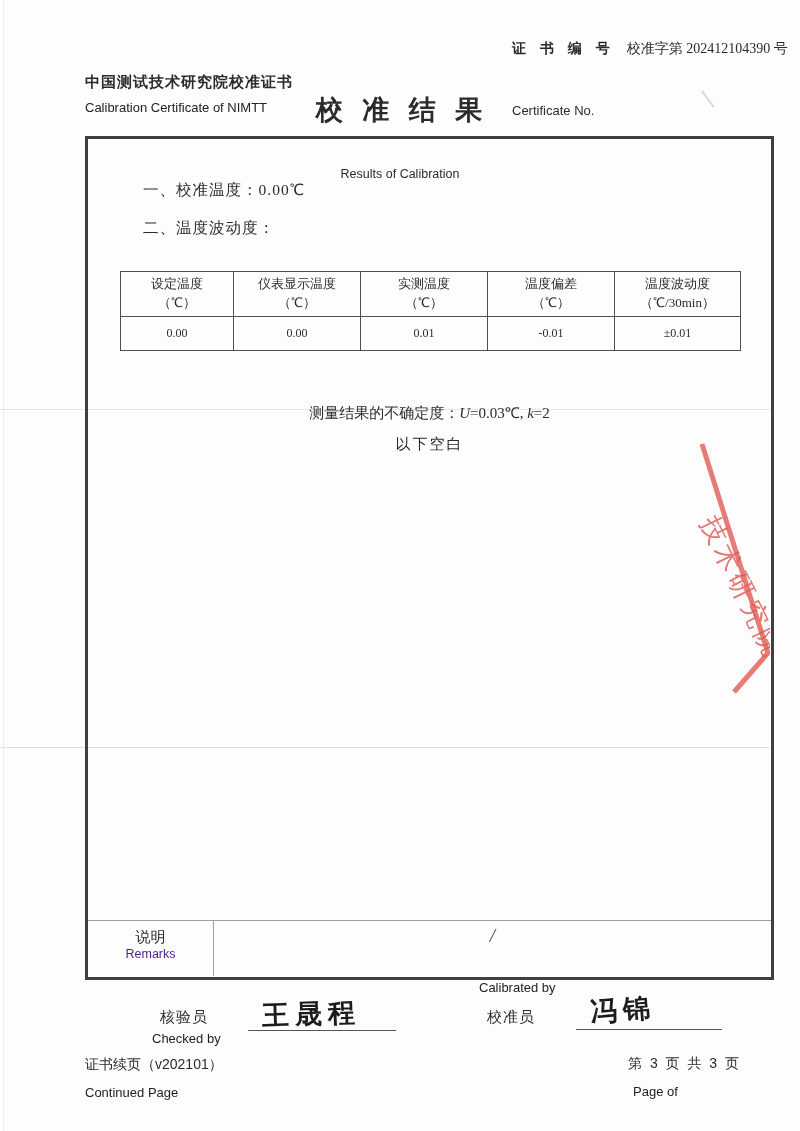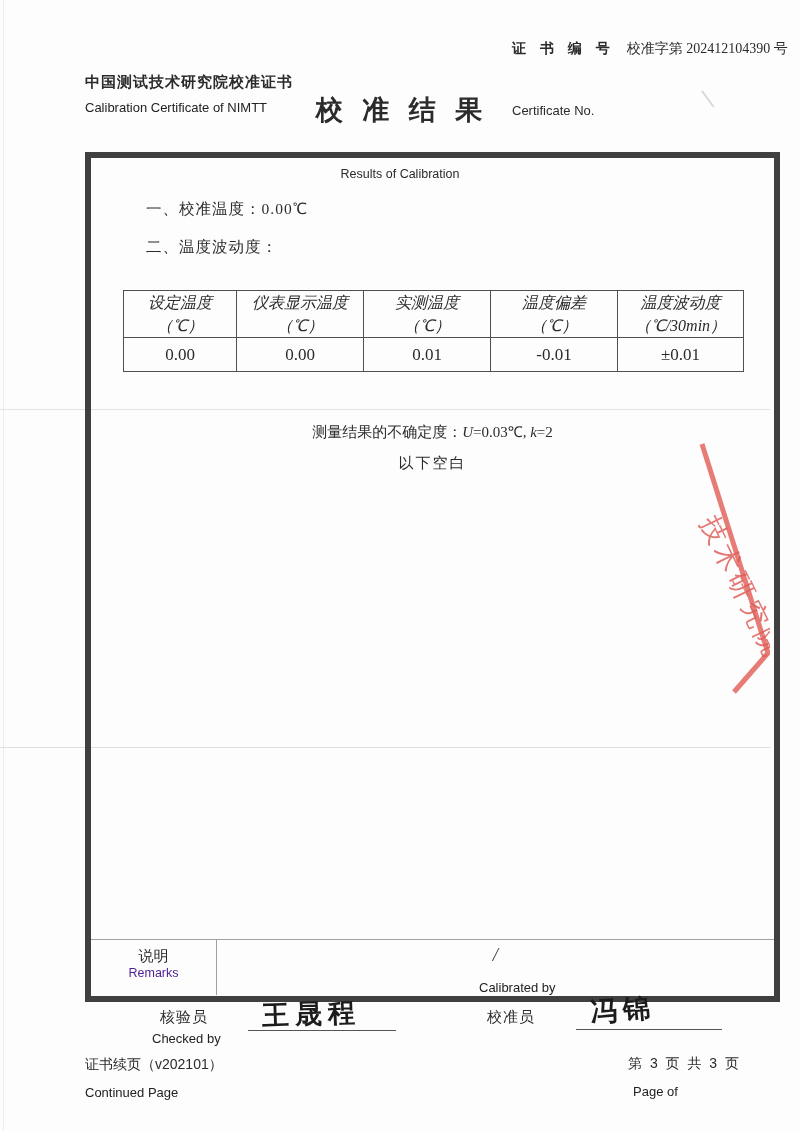--- a/index.html
+++ b/index.html
@@ -13,28 +13,28 @@
   
   .org-cn { left:85px; top:37px; font-size:15px; font-weight:600; letter-spacing:1px; }
   .org-en { left:85px; top:64px; font-size:13px; color:#222; }
   .certno-row { left:512px; top:40px; font-size:14px; white-space:nowrap; }
   .certno-label { font-weight:600; letter-spacing:5px; font-family:Liberation Sans, sans-serif; margin-right:12px; }
   .certno-en { left:512px; top:67px; font-size:13px; }
   
   .title-cn { left:0; top:92px; width:800px; text-align:center; font-size:27px; font-weight:700; word-spacing:8px; font-family:"Liberation Sans", sans-serif; letter-spacing:2px;}
   .title-en { left:0; top:131px; width:800px; text-align:center; font-size:12.5px; }
   
-  .bigbox { left:85px; top:152px; width:683px; height:838px; border:6px solid #404040; }
+  .bigbox { left:85px; top:136px; width:683px; height:838px; border:3px solid #404040; }
   .item1 { left:55px; top:41px; font-size:15.5px; letter-spacing:1px; }
   .item2 { left:55px; top:79px; font-size:15.5px; letter-spacing:1px; }
   
   .dtable { left:32px; top:132px; width:620px; border-collapse:collapse; table-layout:fixed; }
   .dtable td { border:1px solid #4f4f4f; text-align:center; padding:0; }
-  .dtable .hd { height:44px; font-size:16px; line-height:1.45;font-style:italic; }
-  .dtable .vl { height:33px; font-size:17px; }
+  .dtable .hd { height:44px; font-size:13px; line-height:1.45; }
+  .dtable .vl { height:33px; font-size:12px; }
   
   .note { left:48px; top:230px; font-size:14.5px; letter-spacing:0.5px; }
   .uncert { left:0; top:263px; width:683px; text-align:center; font-size:15px; }
   .blank-below { left:0; top:296px; width:683px; text-align:center; font-size:15px; letter-spacing:2px; }
   
   .remarks-line { left:0; top:781px; width:683px; height:0; border-top:1px solid #a0a0a0; }
   .remarks-cell { left:0; top:781px; width:125px; height:56px; border-right:1px solid #a0a0a0; text-align:center; }
   .remarks-cn { margin-top:8px; font-size:15px; font-family:"Liberation Sans", sans-serif; }
   .remarks-en { font-size:12.5px; font-family:"Liberation Sans", sans-serif; color:#4c1d95; }
   .remarks-val { left:126px; top:786px; width:557px; text-align:center; font-size:19px; font-style:italic; color:#444; }

